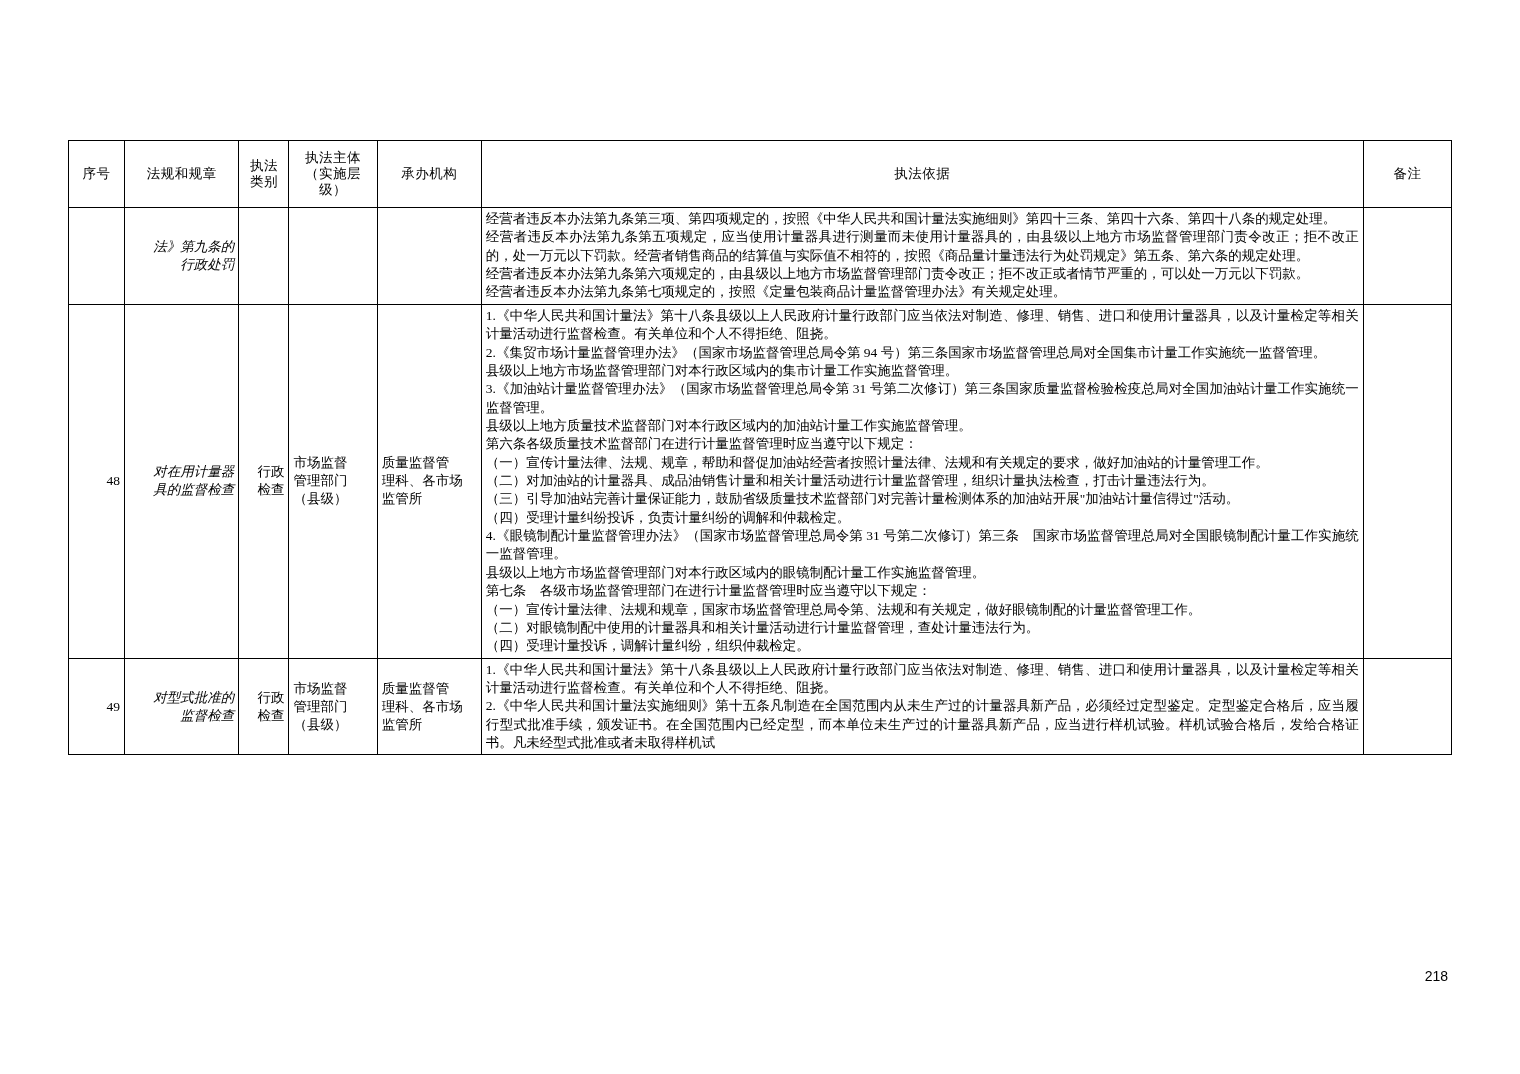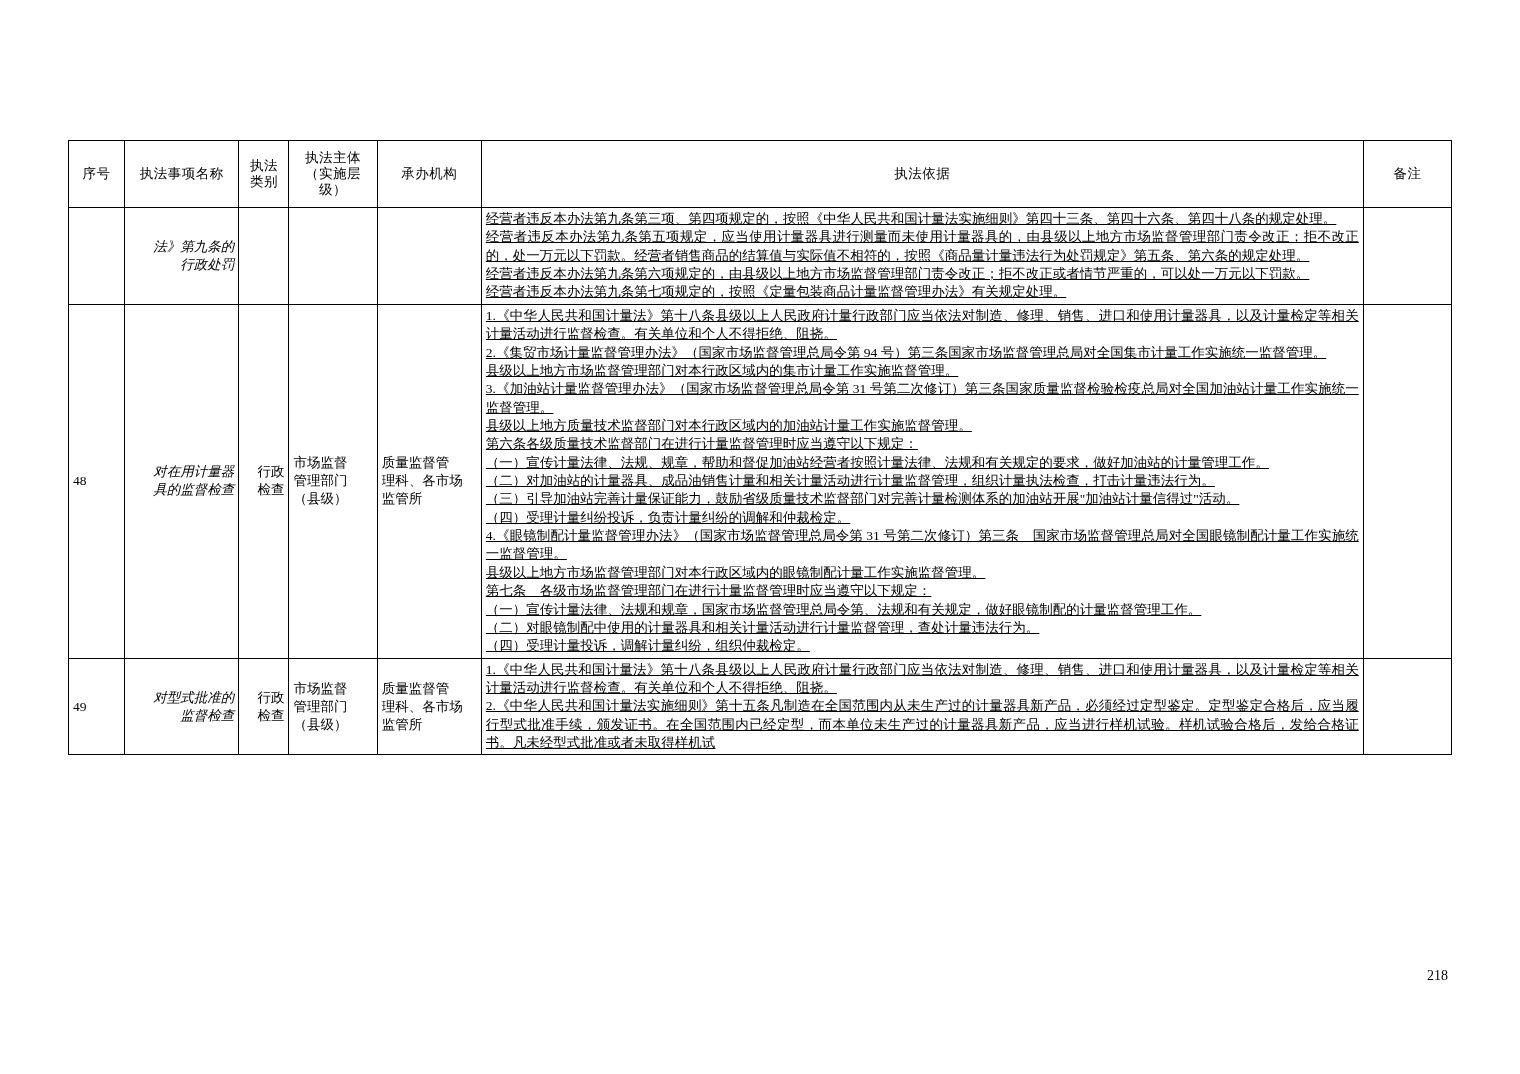--- a/index.html
+++ b/index.html
@@ -61,51 +61,50 @@
   .ctr {
     text-align: left;
     vertical-align: middle;
     line-height: 1.45;
   }
   .basis-cell {
     vertical-align: top;
     text-align: justify;
     text-justify: inter-ideograph;
     padding: 3px 6px 4px 6px;
-    text-decoration: underline;
   }
   .basis-cell p {
     margin: 0;
     text-indent: 0;
     line-height: 1.36;
     font-size: 13.5px;
   }
   .row-top .basis-cell { vertical-align: top; }
   .seq {
-    text-align: left;
+    text-align: right;
     font-size: 14px;
   }
   .namecell {
     text-align: right;
     line-height: 1.5;
     font-size: 13.5px;
     font-style: italic;
   }
   .catcell {
     text-align: right;
     line-height: 1.5;
     font-size: 13.5px;
     letter-spacing: 0px;
   }
   .page-number {
     position: absolute;
     right: 72px;
     top: 968px;
     font-size: 14px;
-    font-family: Liberation Serif, serif;
+    font-family: Liberation Sans, sans-serif;
   }
 </style>
 </head>
 <body>
 
 <div class="page">
   <div class="sheet">
     <table class="doc">
       <colgroup>
         <col class="col-no">
@@ -115,21 +114,21 @@
         <col class="col-org">
         <col class="col-basis">
         <col class="col-remark">
       </colgroup>
       <thead>
         <tr>
           <td>
             <span class="hdr-stack">序号</span>
           </td>
           <td>
-            <span class="hdr-stack">执法事项名称</span>
+            <span class="hdr-stack">法规和规章</span>
           </td>
           <td>
             <span class="hdr-stack">执法</span>
             <span class="hdr-stack">类别</span>
           </td>
           <td>
             <span class="hdr-stack">执法主体</span>
             <span class="hdr-stack">（实施层</span>
             <span class="hdr-stack">级）</span>
           </td>

